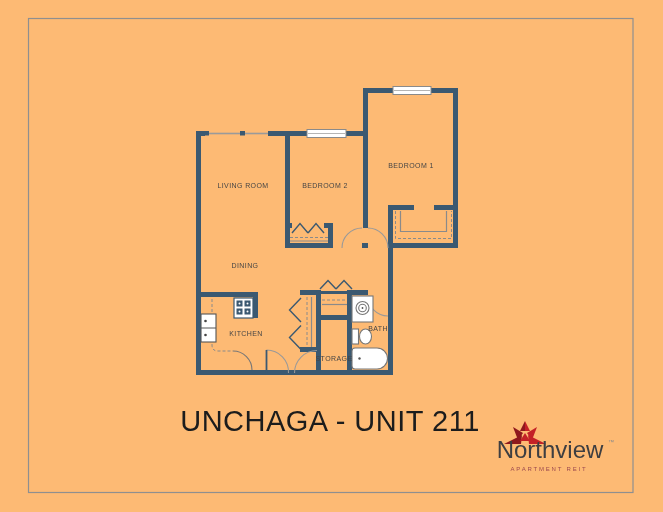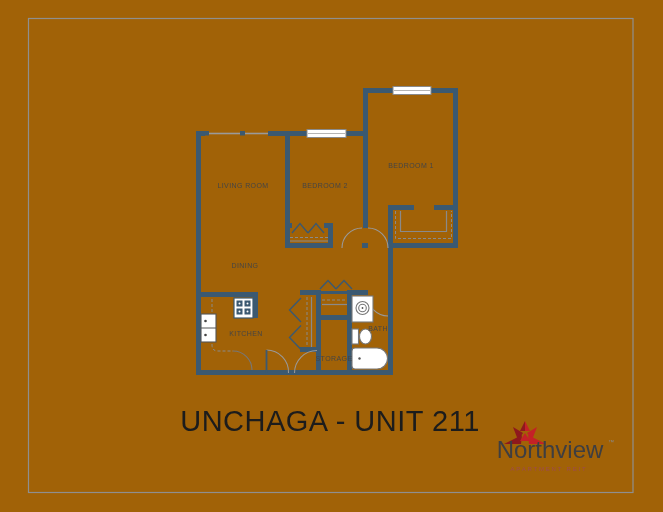--- a/index.html
+++ b/index.html
@@ -1,16 +1,16 @@
 <!DOCTYPE html>
 <html><head>
 <meta charset="utf-8">
 <style>
   html,body{margin:0;padding:0;background:#fff;}
-  .page{position:relative;width:663px;height:512px;background:#a16207;overflow:hidden;
+  .page{position:relative;width:663px;height:512px;background:#fdba74;overflow:hidden;
         font-family:"Liberation Sans",sans-serif;text-align:center;}
   svg{position:absolute;left:0;top:0;}
   svg text{font-family:"Liberation Sans",sans-serif;}
   .room-label{font-size:7px;letter-spacing:.4px;}
   .title-text{font-size:29px;letter-spacing:.5px;}
   .brand-text{font-size:24px;}
   .tm-text{font-size:6px;}
   .tagline-text{font-size:6px;letter-spacing:1.8px;}
 </style>
 </head>

